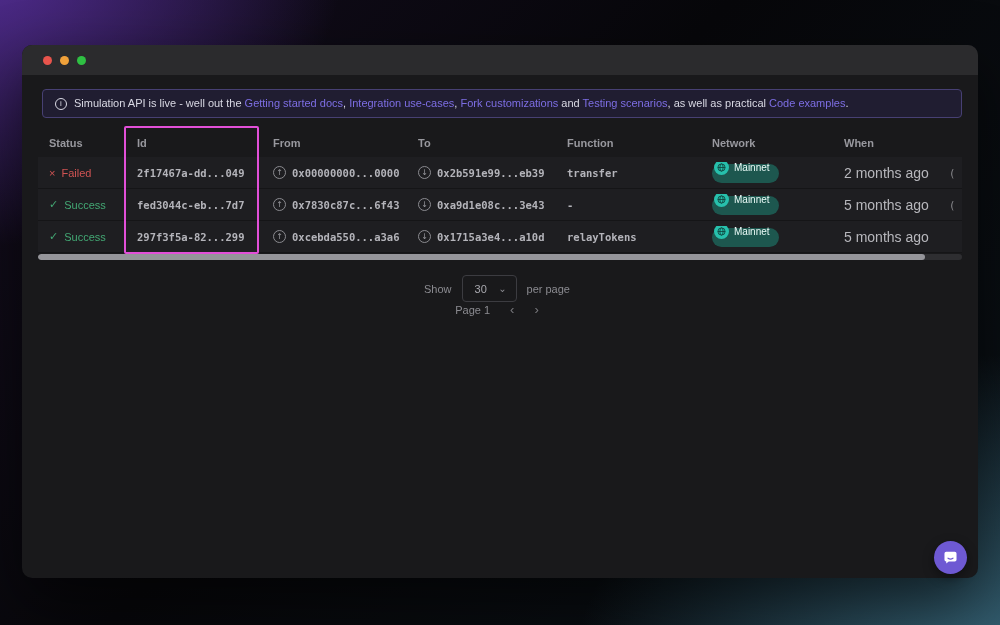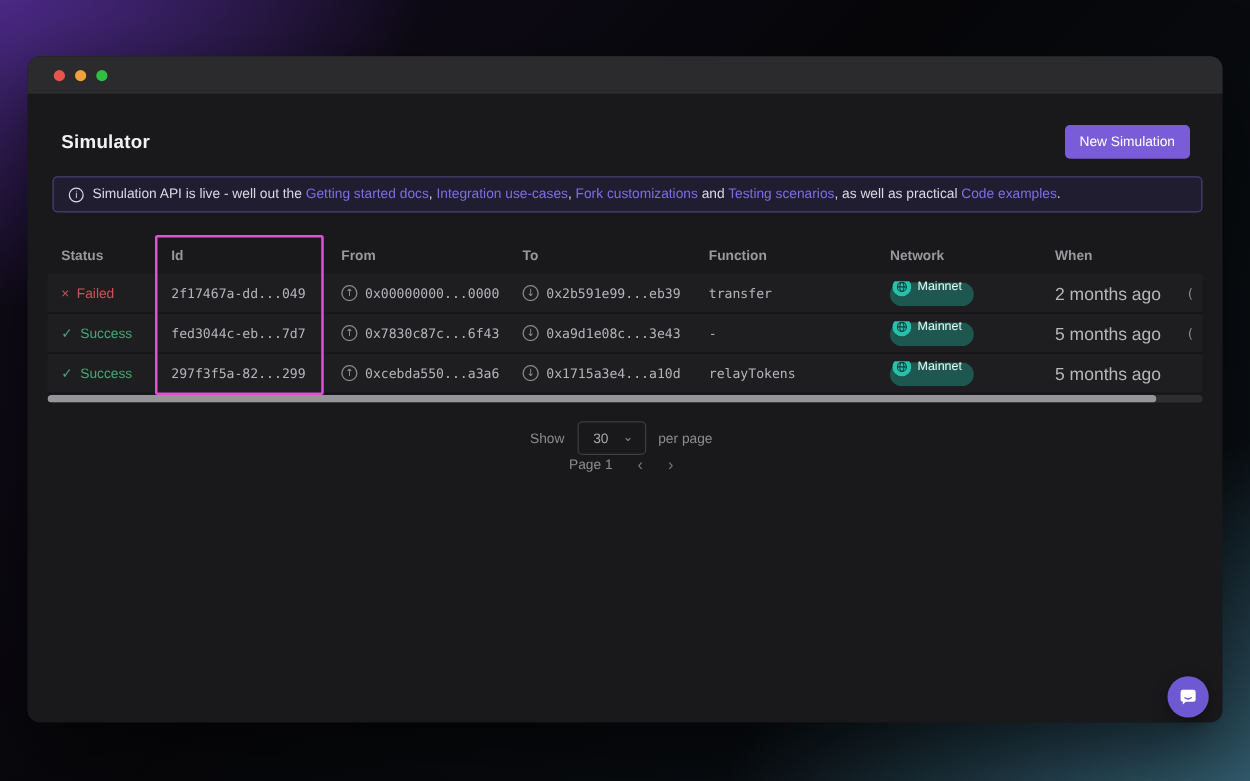--- a/index.html
+++ b/index.html
@@ -39,30 +39,30 @@
     border-radius:4px; padding:7px 12px; font-size:11px; color:#d9d9e4;
     display:flex; align-items:center; gap:7px; line-height:13px;
   }
   .info-icon {
     flex:0 0 auto; width:12px; height:12px; border:1px solid #d9d9e4; border-radius:50%;
     display:inline-flex; align-items:center; justify-content:center;
     font-size:8px; font-style:normal; color:#d9d9e4;
   }
   .banner a { color:#7d6ee4; text-decoration:none; cursor:pointer; }
 
-  .table-wrap { position:relative; margin-top:21px; padding:0 2px 0 2px; }
+  .table-wrap { position:relative; margin-top:11px; padding:0 2px 0 2px; }
   .grid-row {
     display:grid;
     grid-template-columns:88px 136px 145px 149px 145px 132px 110px 1fr;
     align-items:center;
   }
   .thead { height:28px; color:#98989e; font-size:11px; font-weight:600; }
   .cell { padding-left:11px; white-space:nowrap; overflow:hidden; }
   .trow { height:32px; background:#1e1e21; border-bottom:1px solid #151517; font-size:11px; cursor:pointer; }
-  .mono { font-family:"DejaVu Sans Mono", monospace; font-size:10.5px; color:#b4b4ba; }
+  .mono { font-family:"DejaVu Sans Mono", monospace; font-size:10.5px; color:#b4b4ba;font-weight:bold; }
   .status-cell { font-size:11px; display:flex; align-items:center; gap:6px; }
   .addr { display:flex; align-items:center; gap:6px; }
   .dir-icon {
     flex:0 0 auto; width:13px; height:13px; border:1px solid #8b8b90; border-radius:50%;
     display:inline-flex; align-items:center; justify-content:center;
     font-size:8px; color:#9a9a9f; font-family:"DejaVu Sans", sans-serif;
   }
   .net-pill {
     display:inline-flex; align-items:center; gap:5px;
     background:#1d574f; border-radius:10px; padding:2px 9px 14px 2px; height:19px;
@@ -105,24 +105,20 @@
 <body>
 
 <div class="window">
   <div class="titlebar">
     <span class="dot red"></span>
     <span class="dot yellow"></span>
     <span class="dot green"></span>
   </div>
 
   <div class="content">
-    <div class="page-header">
-      <div class="page-title">Simulator</div>
-      <button class="btn-primary">New Simulation</button>
-    </div>
 
     <div class="banner">
       <span class="info-icon">i</span>
       <span><span>Simulation API is live - well out the </span><a>Getting started docs</a><span>, </span><a>Integration use-cases</a><span>, </span><a>Fork customizations</a><span> and </span><a>Testing scenarios</a><span>, as well as practical </span><a>Code examples</a><span>.</span></span>
     </div>
 
     <div class="table-wrap">
       <div class="grid-row thead">
         <div class="cell">Status</div>
         <div class="cell">Id</div>

